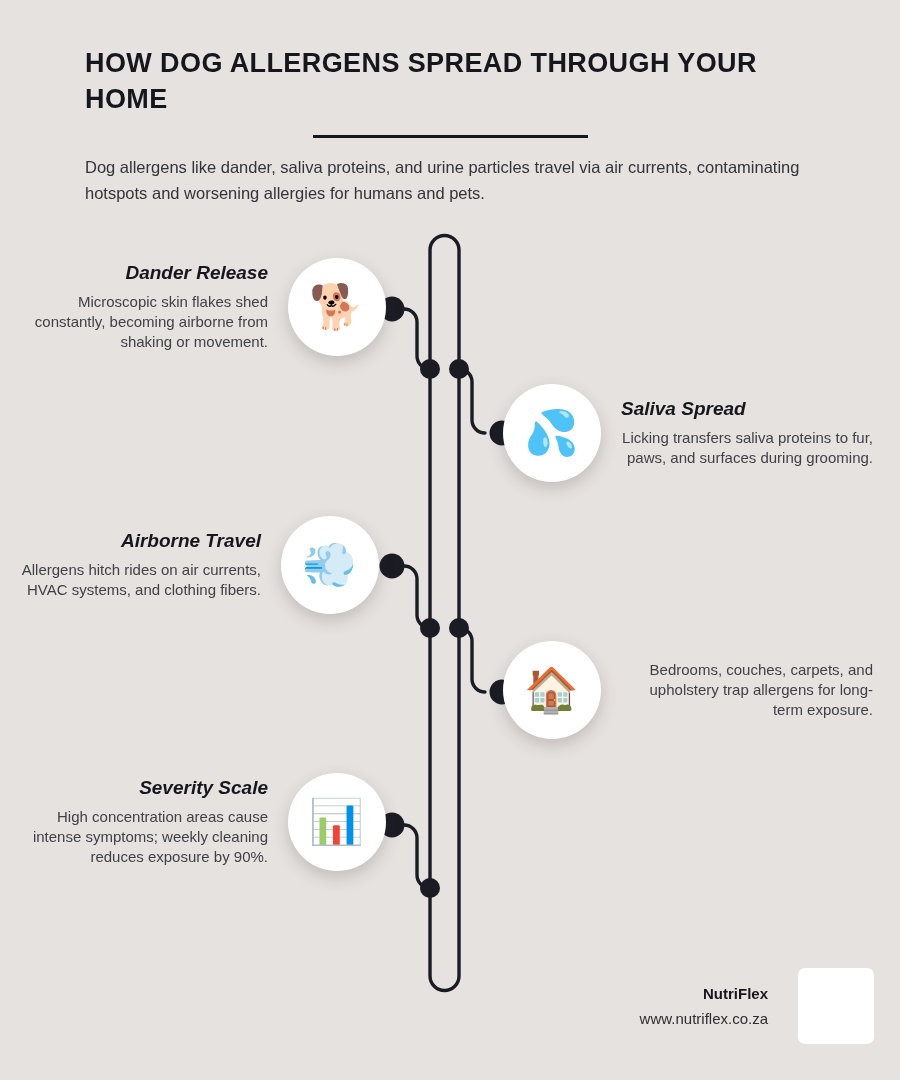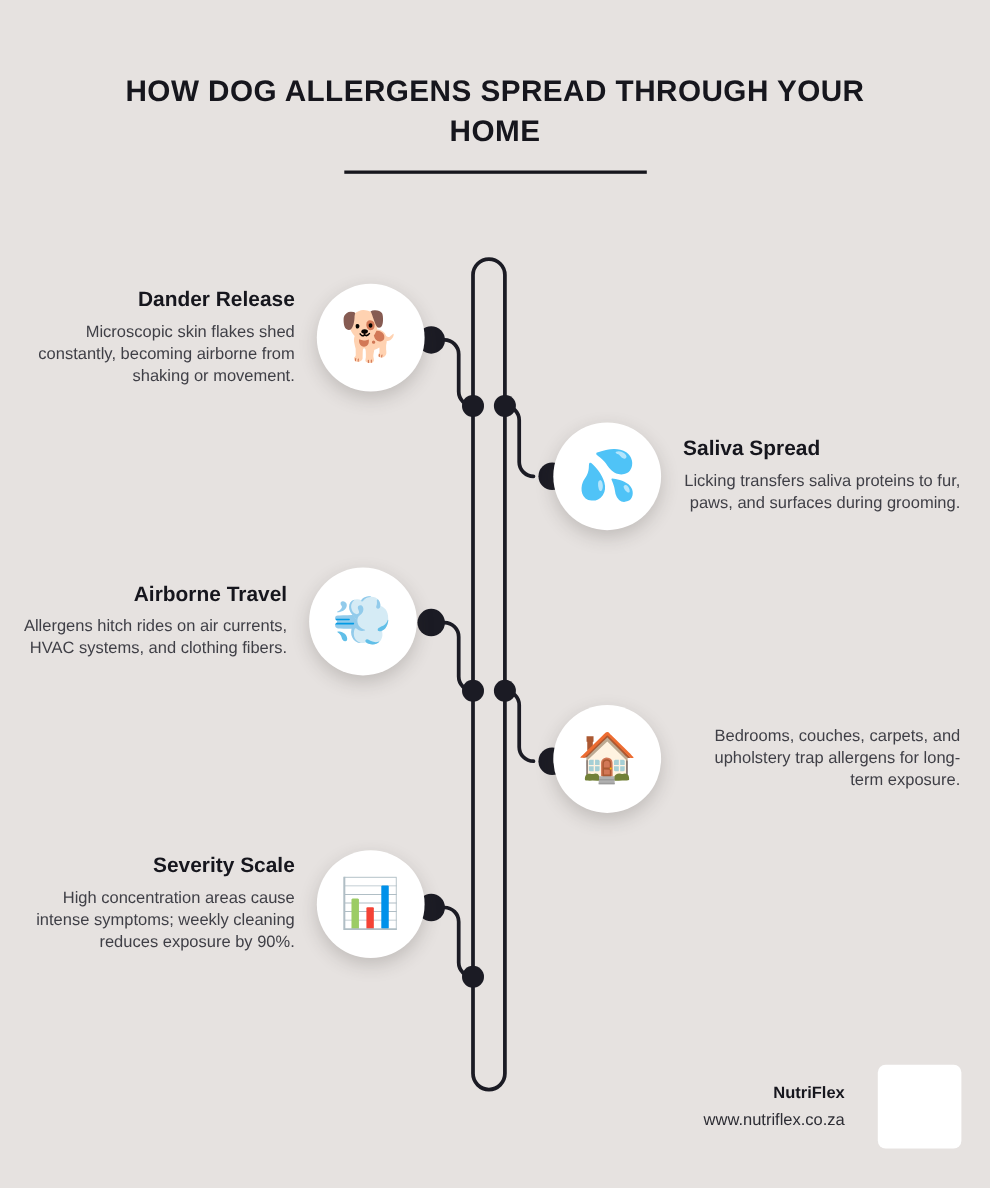--- a/index.html
+++ b/index.html
@@ -8,22 +8,22 @@
     width: 900px;
     height: 1080px;
     background: #e6e2e0;
     font-family: "Liberation Sans", sans-serif;
     position: relative;
     overflow: hidden;
   }
 
   
   .header {
-    padding-top: 66px;
-    text-align: center;
+    padding-top: 46px;
+    text-align: left;
   }
   .title {
     font-size: 27px;
     font-weight: bold;
     letter-spacing: 0.4px;
     color: #16161d;
     line-height: 1.32;
     max-width: 730px;
     margin: 0 auto;
     text-transform: uppercase;
@@ -61,20 +61,21 @@
   .step-text { width: 252px; }
   .step.left  .step-text { text-align: right; padding-right: 0; }
   .step.right .step-text { text-align: left; }
 
   .step-title {
     font-size: 19px;
     font-weight: bold;
     color: #16161d;
     line-height: 1.2;
     margin-bottom: 7px;
+    font-style: italic;
   }
   .step-desc {
     font-size: 15px;
     line-height: 1.33;
     color: #3f3f46;
     text-align: right;
   }
 
   .icon-circle {
     width: 98px;
@@ -125,20 +126,21 @@
     background: #ffffff;
     border-radius: 7px;
   }
 </style>
 </head>
 <body>
 
 <div class="header">
   <h1 class="title">HOW DOG ALLERGENS SPREAD THROUGH YOUR HOME</h1>
   <div class="divider"></div>
+  <p class="subtitle">Dog allergens like dander, saliva proteins, and urine particles travel via air currents, contaminating hotspots and worsening allergies for humans and pets.</p>
 </div>
 
 <div class="flow">
   <svg width="900" height="1080" viewBox="0 0 900 1080" fill="none">
     <g stroke="#1b1b24" stroke-width="3.4" fill="none" stroke-linecap="round">
 
       <path d="M430 369 L430 250 A14.5 14.5 0 0 1 459 250 L459 976 A14.5 14.5 0 0 1 430 976 L430 369"></path>
 
       <path d="M392 309 L404 309 A13 13 0 0 1 417 322 L417 356 A13 13 0 0 0 430 369"></path>
 

